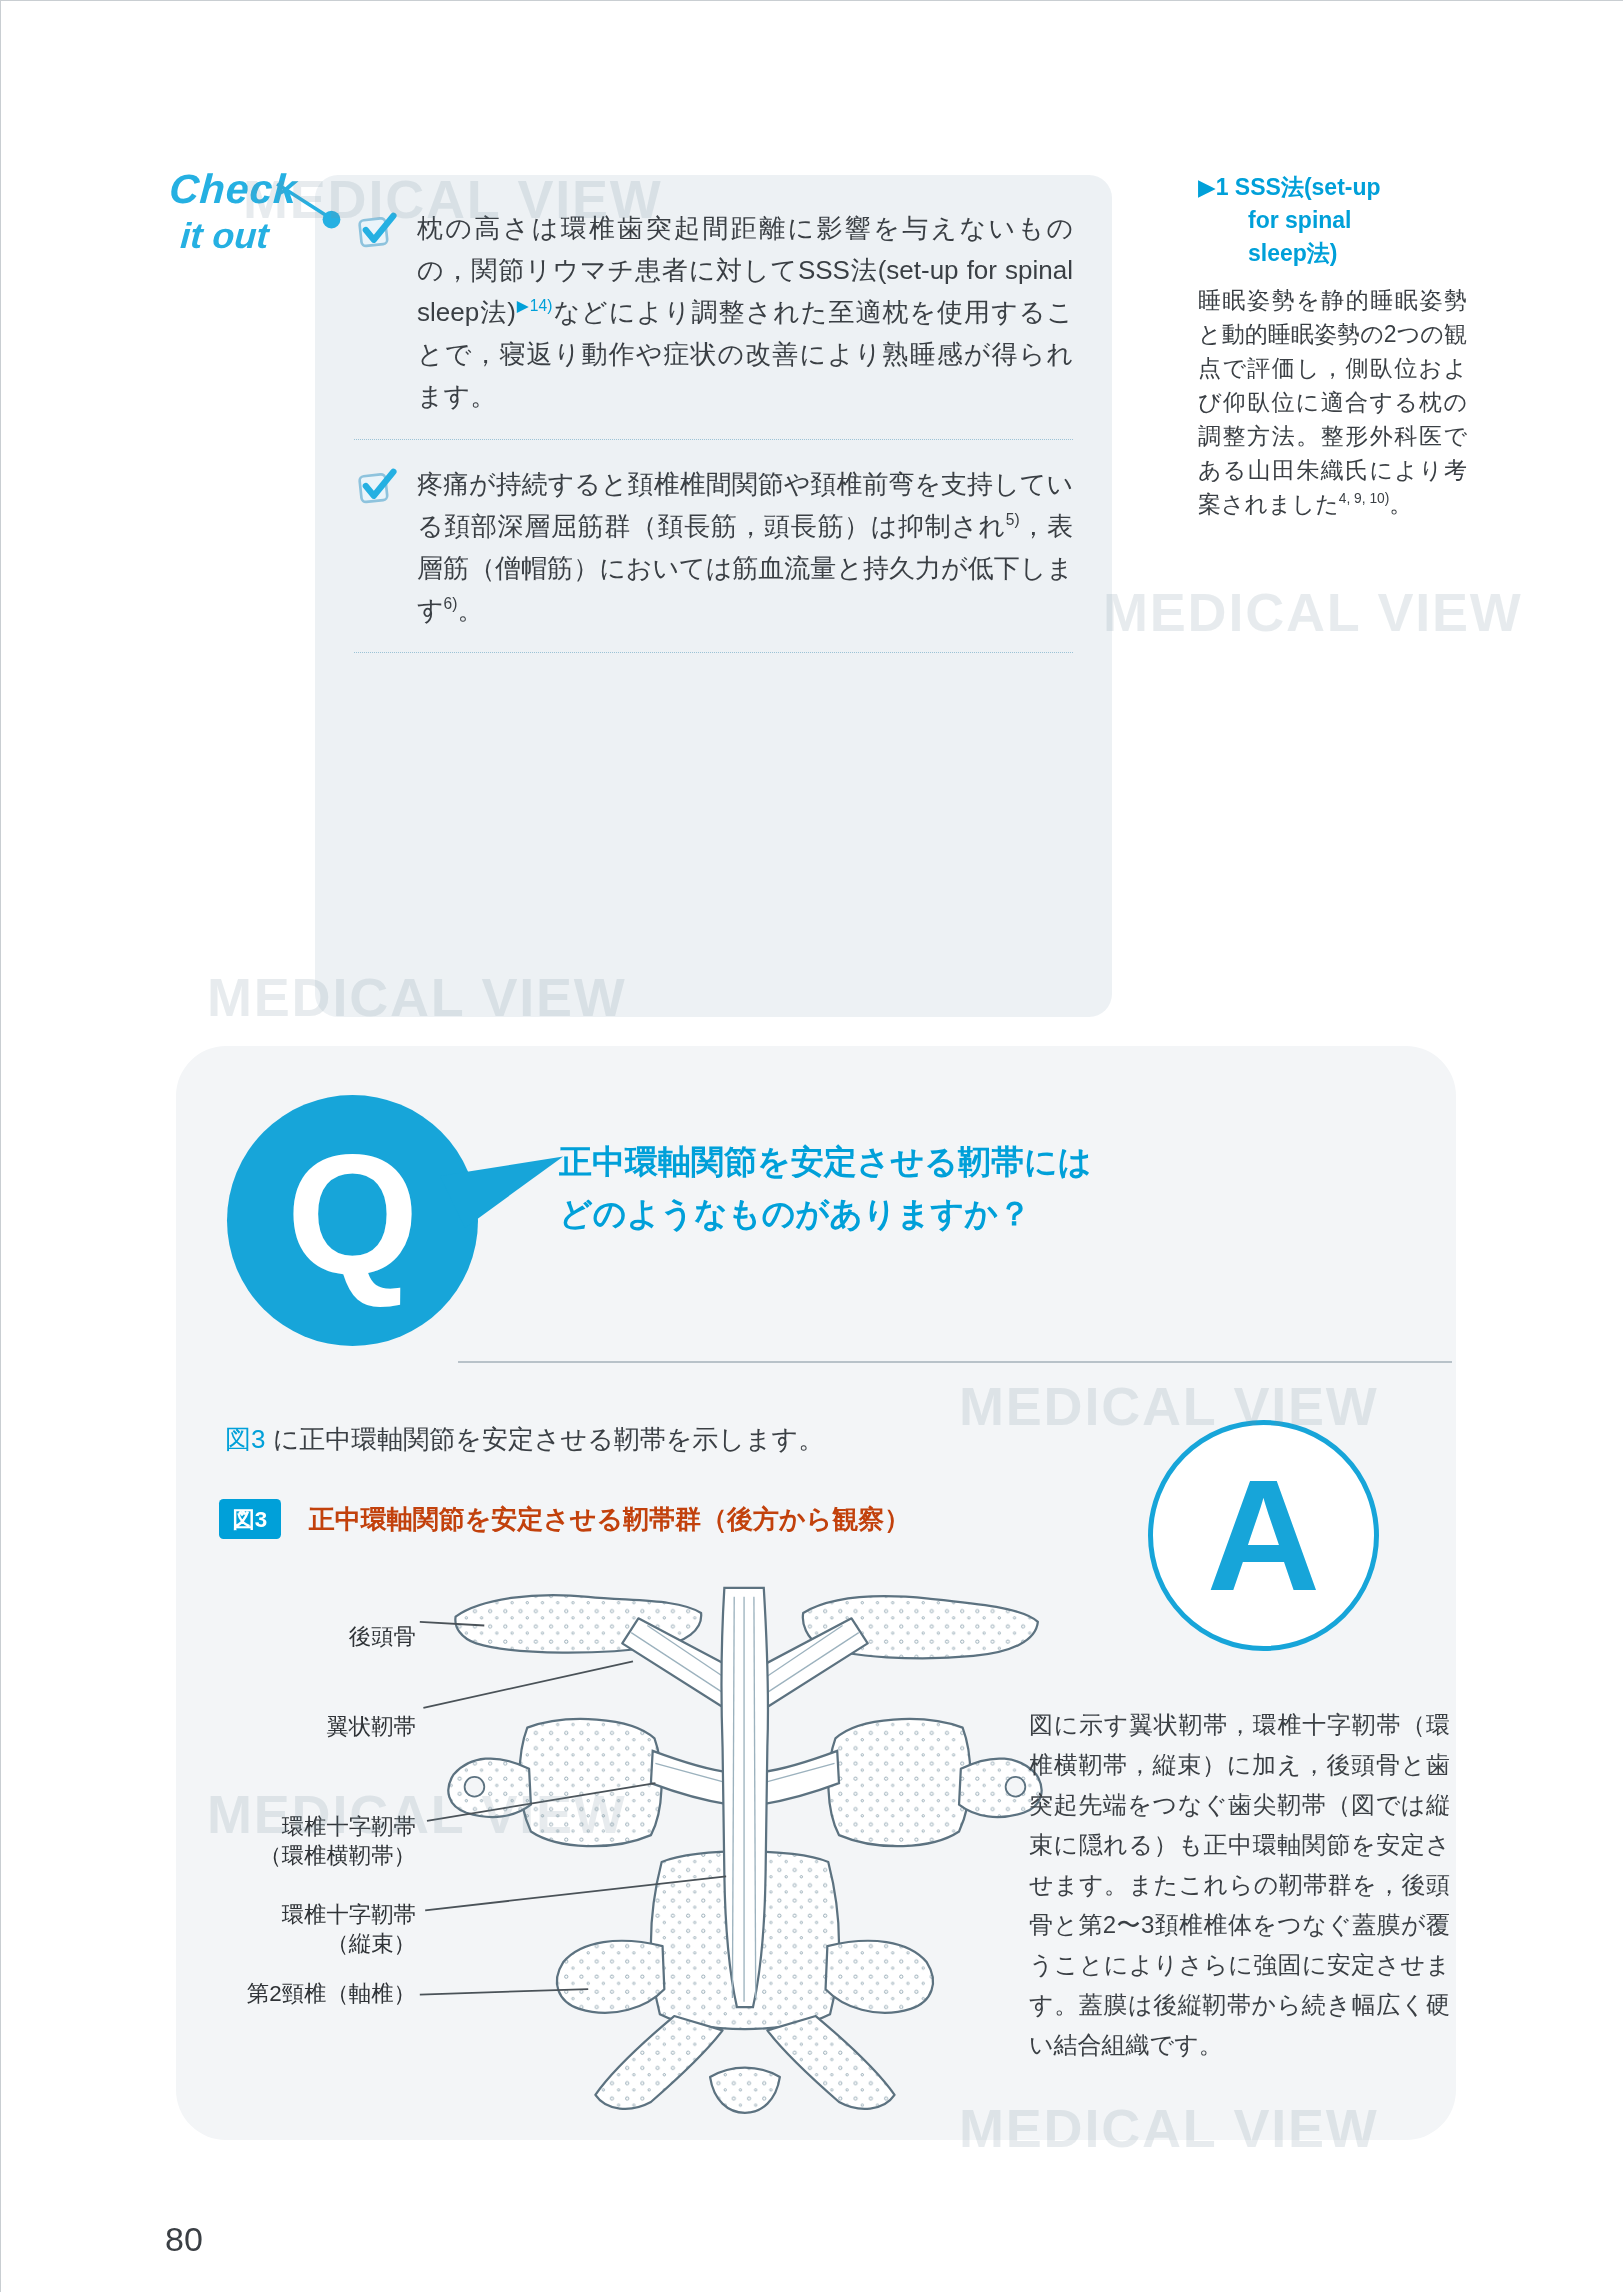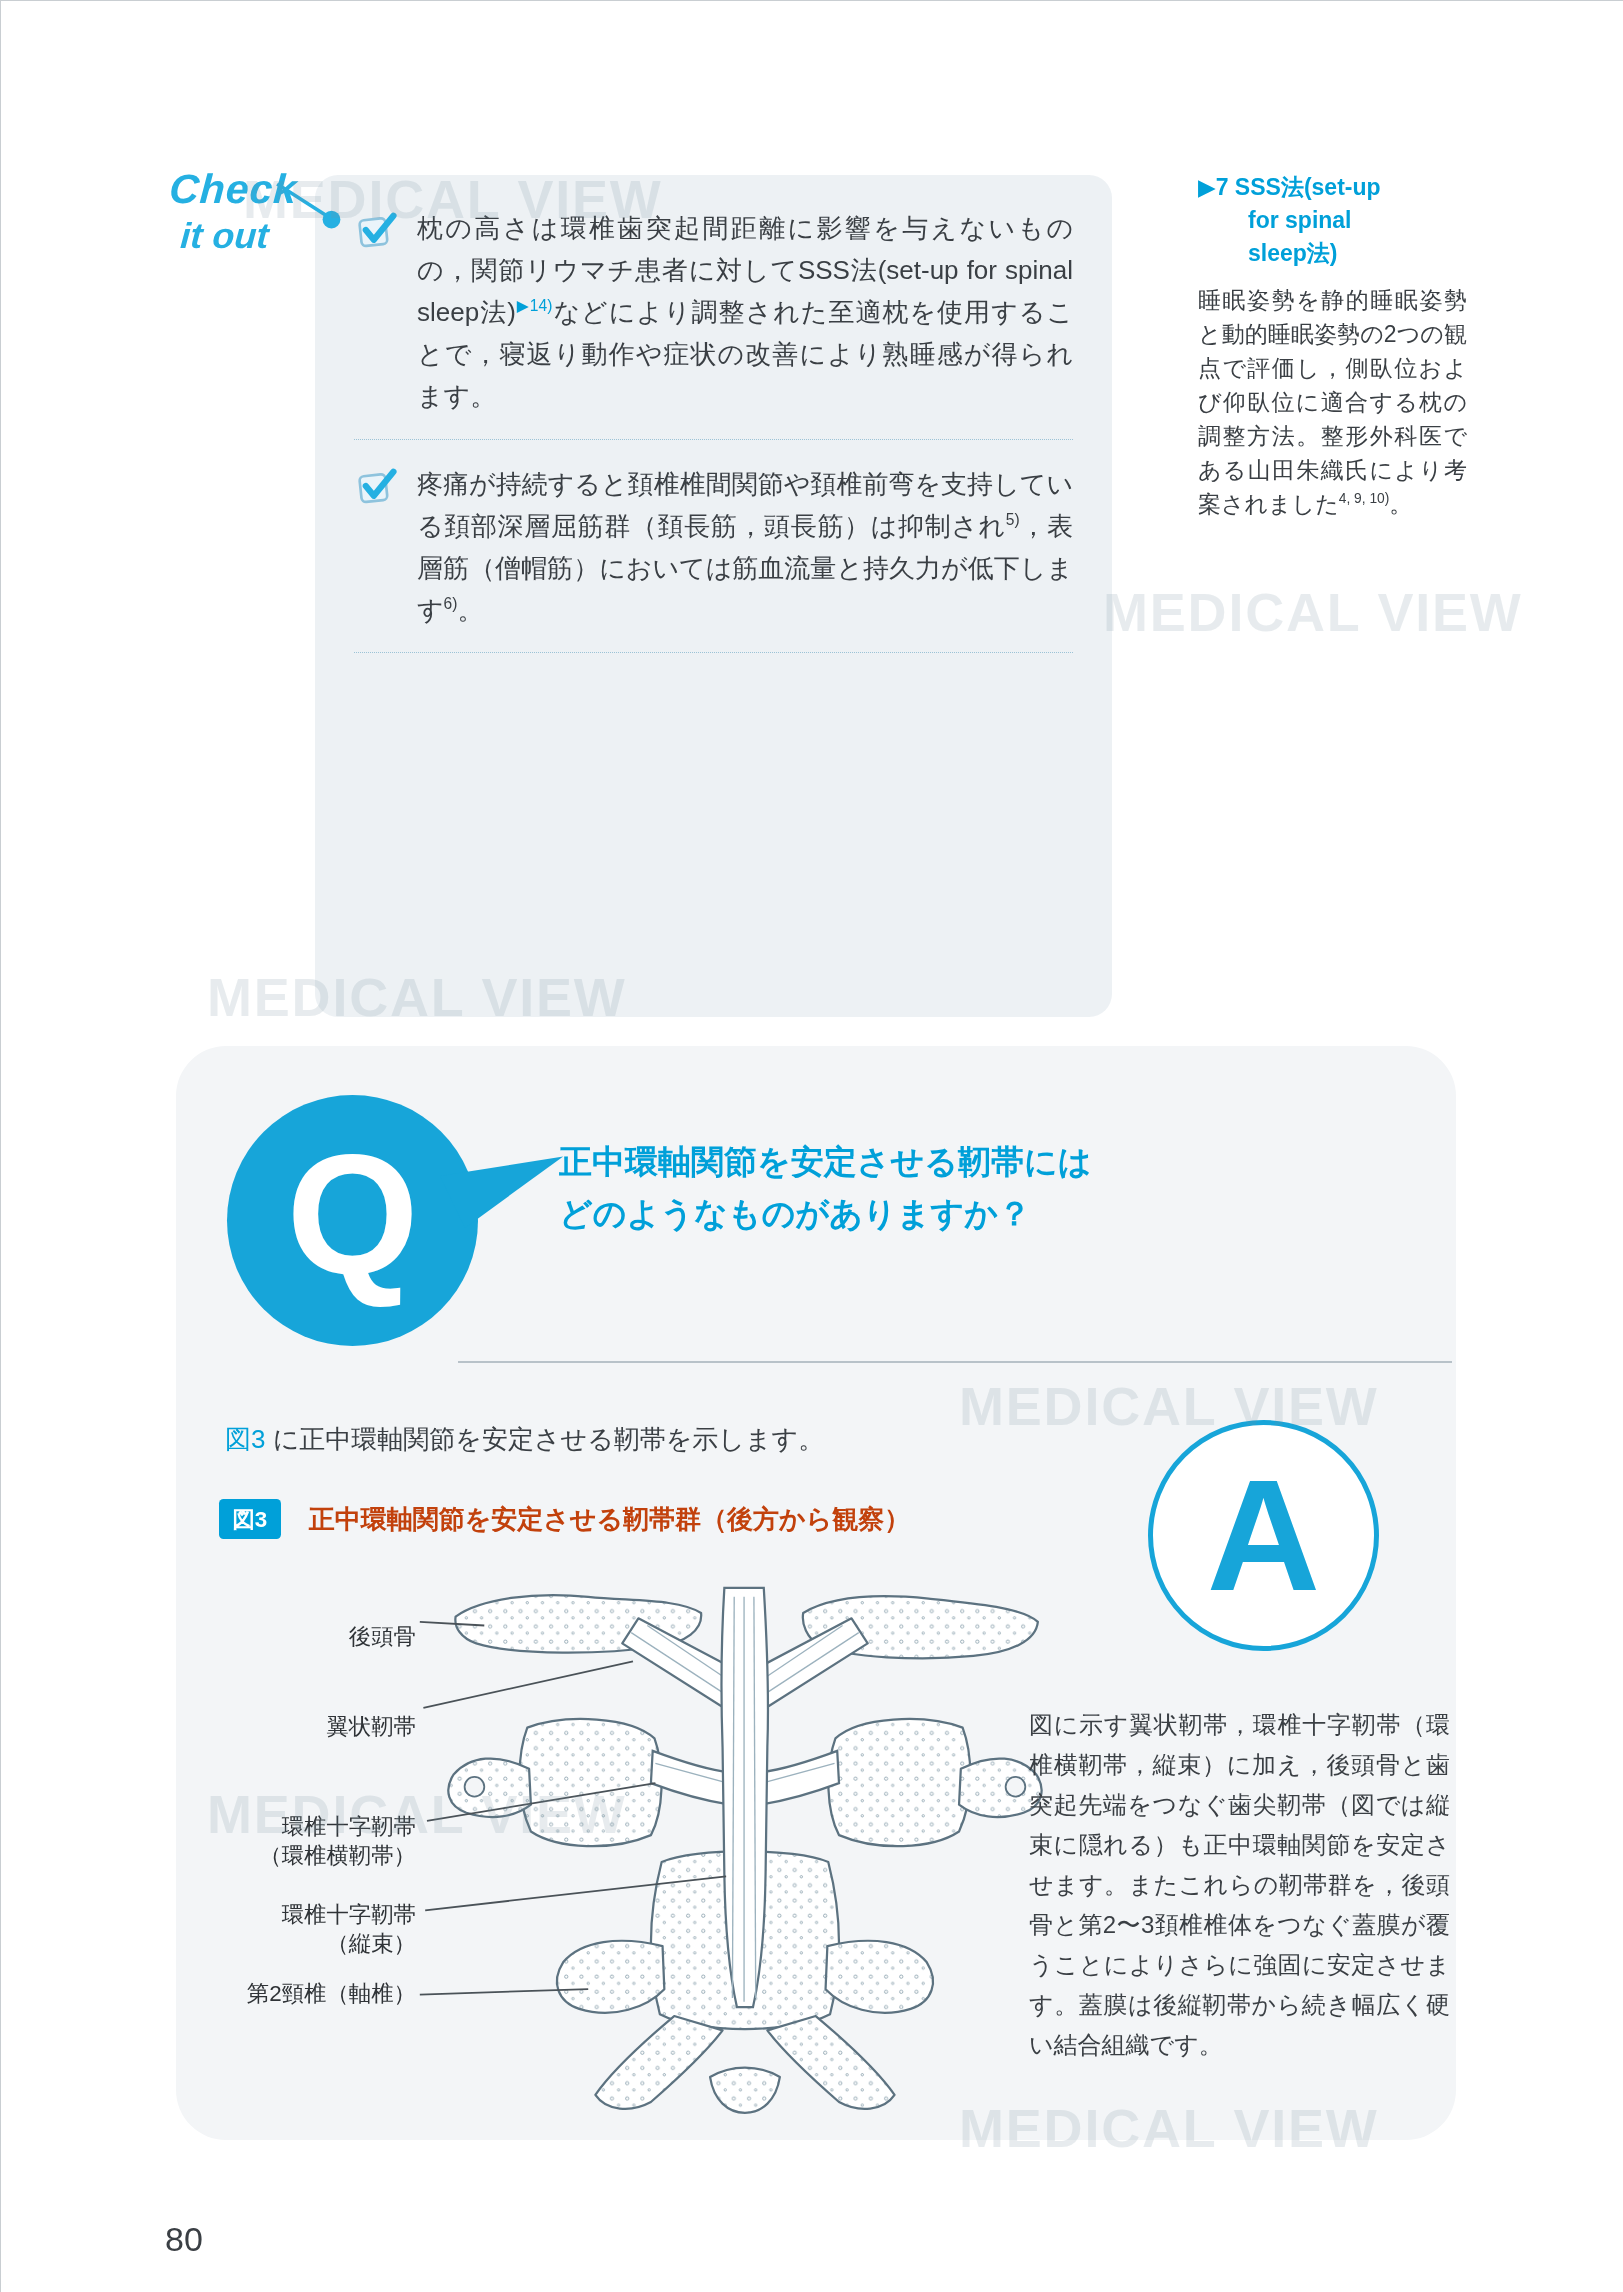--- a/index.html
+++ b/index.html
@@ -111,21 +111,21 @@
               <rect x="5" y="9" width="29" height="29" rx="5" fill="#eaf4fa" stroke="#8ec3dd" stroke-width="3" transform="rotate(-6 19 23)"></rect>
               <path d="M11 21 L20 32 L42 5" fill="none" stroke="#25b0e2" stroke-width="7" stroke-linecap="round" stroke-linejoin="round"></path>
             </svg></span>
           <div class="check-text"><span>疼痛が持続すると頚椎椎間関節や頚椎前弯を支持している頚部深層屈筋群（頚長筋，頭長筋）は抑制され</span><sup>5)</sup><span>，表層筋（僧帽筋）においては筋血流量と持久力が低下します</span><sup>6)</sup><span>。</span></div>
         </div>
         <div class="check-item"></div>
       </div>
   </div>
 
   <aside class="side-note">
-    <div class="side-head">▶7 SSS法(set-up
+    <div class="side-head">▶1 SSS法(set-up
 for spinal
 sleep法)</div>
     <div class="side-body"><span>睡眠姿勢を静的睡眠姿勢と動的睡眠姿勢の2つの観点で評価し，側臥位および仰臥位に適合する枕の調整方法。整形外科医である山田朱織氏により考案されました</span><sup>4, 9, 10)</sup><span>。</span></div>
   </aside>
 
   <section class="q-section">
 
     <div class="q-circle">
       <span>Q</span>
     </div>

